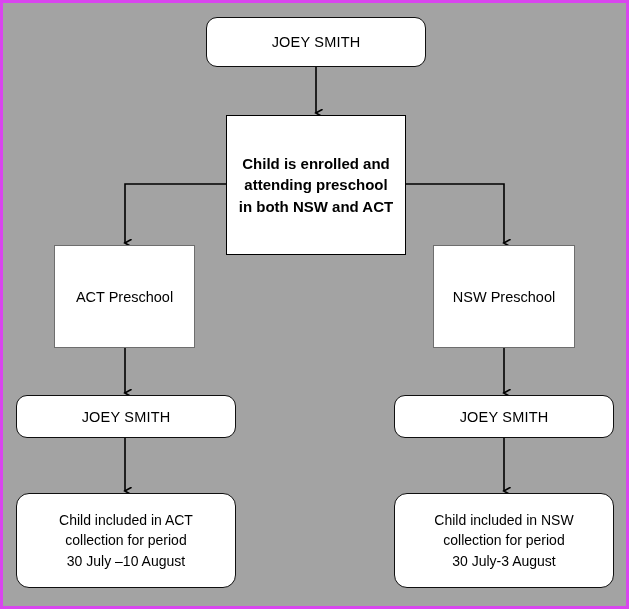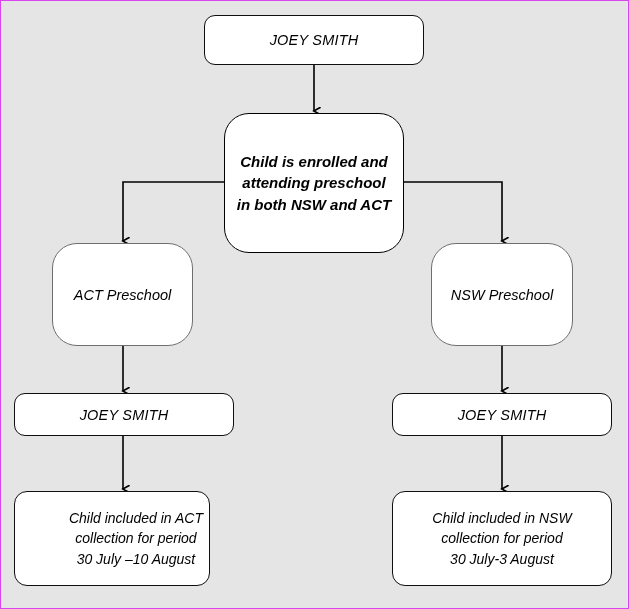--- a/index.html
+++ b/index.html
@@ -7,44 +7,42 @@
     padding: 0;
     background: #ffffff;
   }
   body {
     font-family: "Liberation Sans", sans-serif;
   }
   #canvas {
     position: relative;
     width: 629px;
     height: 609px;
-    background: #e5e5e5;
+    background: #a3a3a3;
     box-sizing: border-box;
-    border: 1px solid #d946ef;
+    border: 3px solid #d946ef;
     overflow: hidden;
-    font-style: italic;
   }
   #svg-layer {
     position: absolute;
     left: 0;
     top: 0;
     width: 629px;
     height: 609px;
   }
   .node {
     position: absolute;
     box-sizing: border-box;
     background: #ffffff;
     display: flex;
     align-items: center;
     justify-content: center;
     text-align: center;
     color: #000000;
     z-index: 2;
-    border-radius: 25px;
   }
   .node-terminal {
     border: 1.5px solid #0f0f0f;
     border-radius: 11px;
     font-size: 14.5px;
     letter-spacing: 0.2px;
   }
   .node-process {
     border: 1.6px solid #000000;
     font-size: 15px;
@@ -127,21 +125,21 @@
   </div>
 
   <div class="node node-terminal" style="left:13px; top:392px; width:220px; height:43px;">
     <span class="node-label">JOEY SMITH</span>
   </div>
 
   <div class="node node-terminal" style="left:391px; top:392px; width:220px; height:43px;">
     <span class="node-label">JOEY SMITH</span>
   </div>
 
-  <div class="node node-outcome" style="left:13px; top:490px; width:196px; height:95px;justify-content:flex-end;">
+  <div class="node node-outcome" style="left:13px; top:490px; width:220px; height:95px;">
     <span class="node-label">Child included in ACT
 collection for period
 30 July –10 August</span>
   </div>
 
   <div class="node node-outcome" style="left:391px; top:490px; width:220px; height:95px;">
     <span class="node-label">Child included in NSW
 collection for period
 30 July-3 August</span>
   </div>

